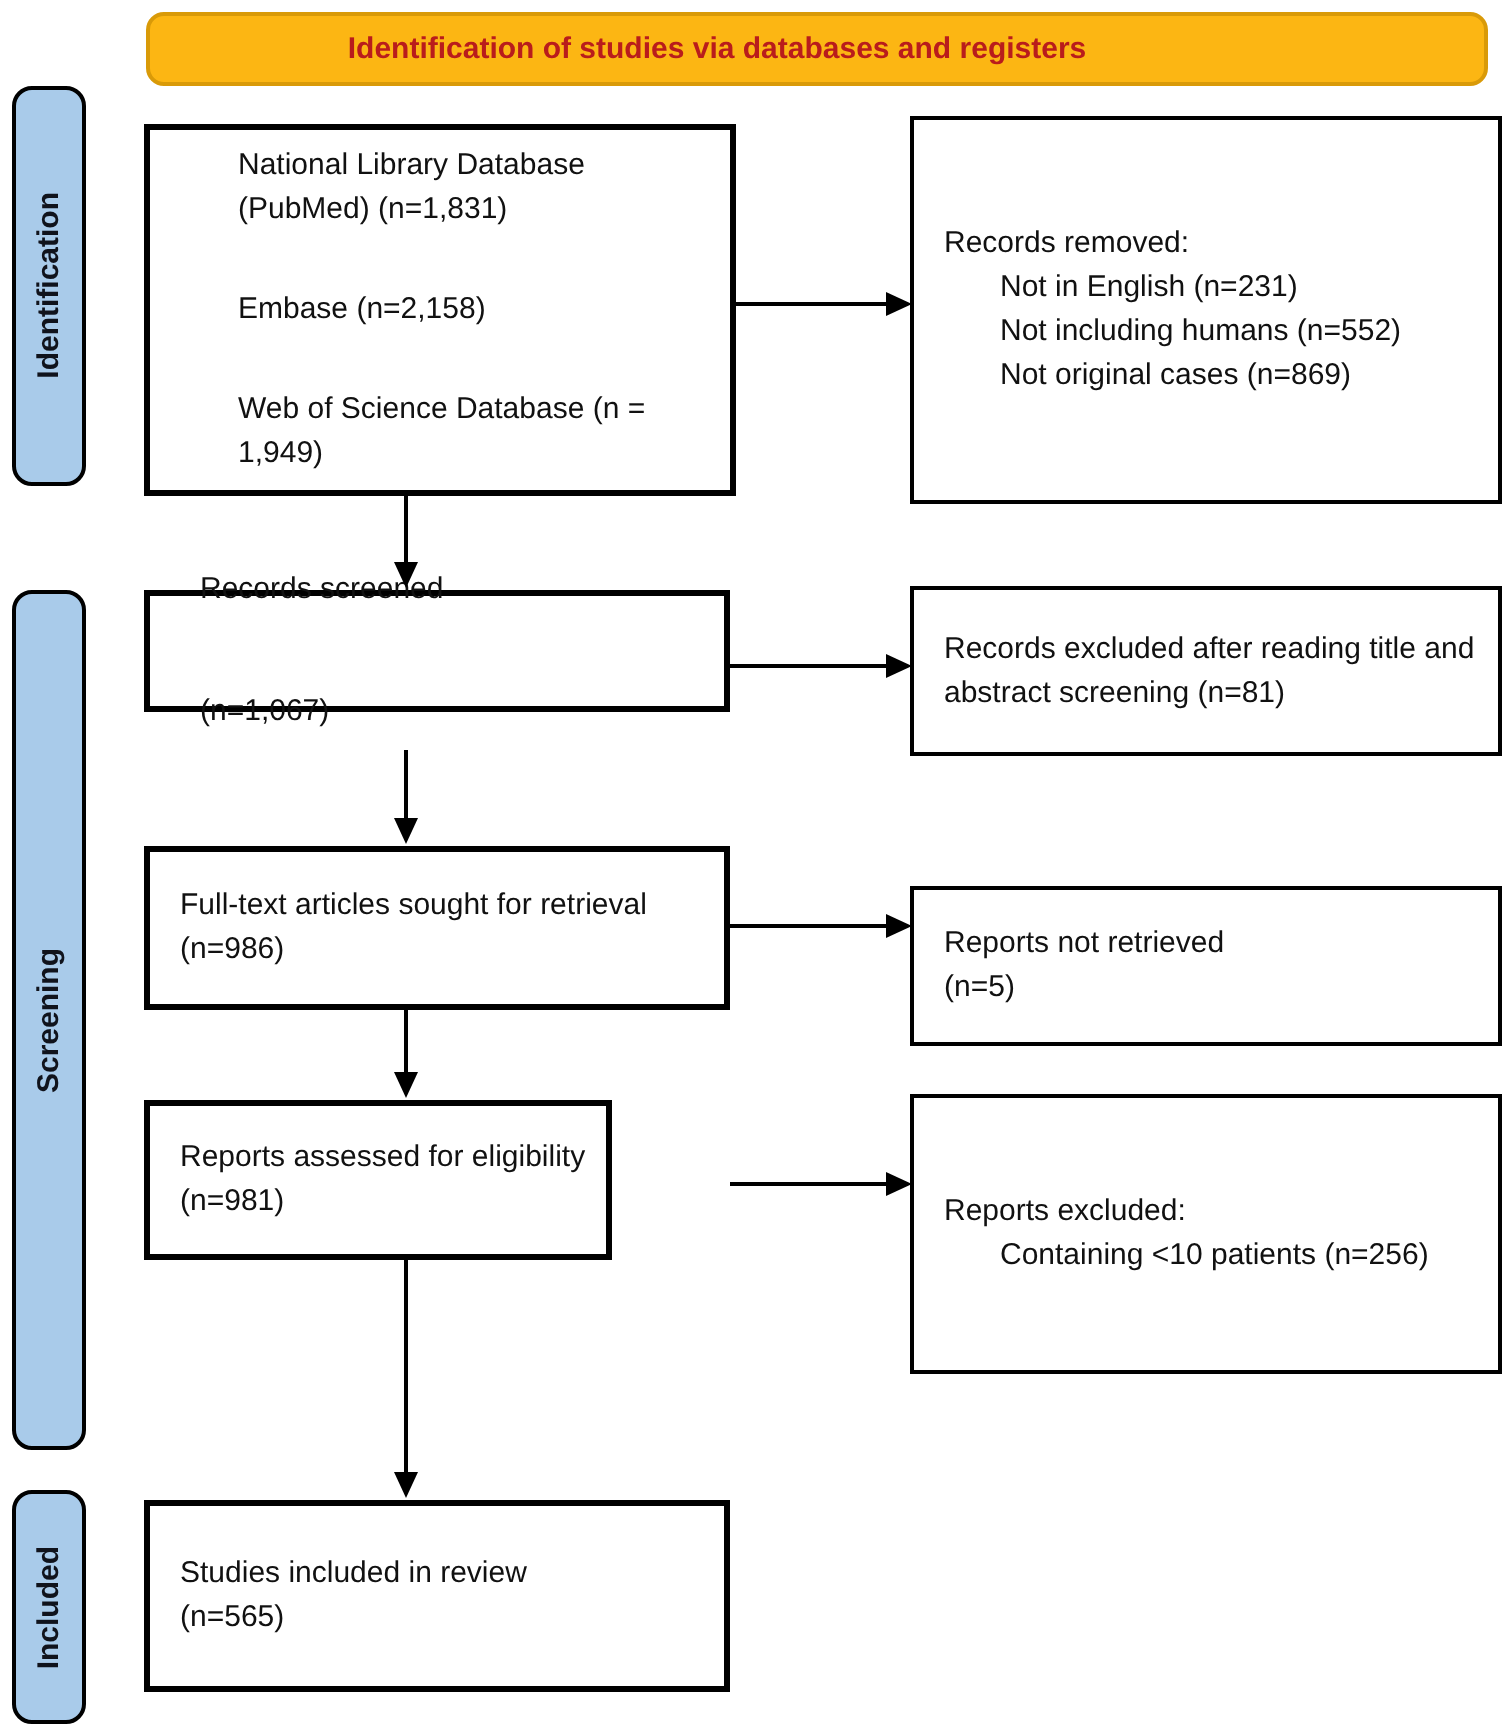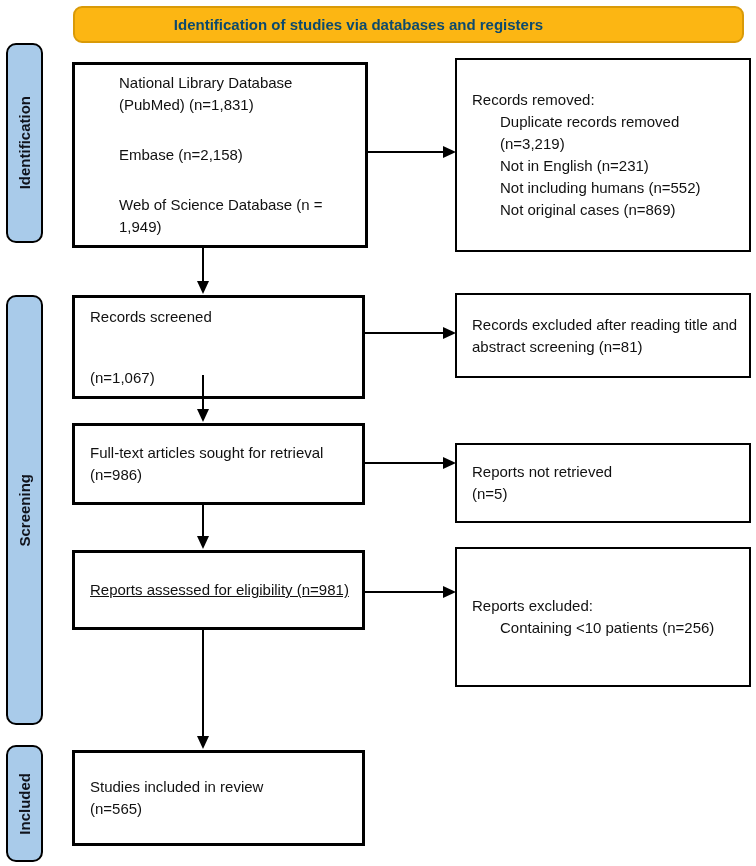--- a/index.html
+++ b/index.html
@@ -25,21 +25,21 @@
   .banner {
     position: absolute;
     left: 73px; top: 6px;
     width: 671px; height: 37px;
     background: var(--banner-fill);
     border: 2px solid var(--banner-border);
     border-radius: 9px;
     display: flex; align-items: center; justify-content: center;
     font-weight: bold; font-size: 15px;
     padding-right: 100px;
-    color: #0c4a6e;
+    color: #b91c1c;
   }
   .side-label {
     position: absolute;
     left: 6px; width: 37px;
     background: var(--sidebar-fill);
     border: 2.5px solid #000;
     border-radius: 10px;
     display: flex; align-items: center; justify-content: center;
   }
   .side-label span {
@@ -56,23 +56,23 @@
   .fbox {
     position: absolute;
     background: #ffffff;
     border: 3px solid #000;
     font-size: 15px;
     line-height: 22px;
     display: flex; flex-direction: column; justify-content: center;
   }
   .rbox { border-width: 2px; }
   .box-databases        { left: 72px;  top: 62px;  width: 296px; height: 186px; padding: 6px 16px 6px 44px; gap: 28px; }
-  .box-records-screened { left: 72px;  top: 295px; width: 293px; height: 104px;  padding: 6px 10px 6px 15px; gap: 39px; }
+  .box-records-screened { left: 72px;  top: 295px; width: 293px; height: 61px;  padding: 6px 10px 6px 25px; gap: 39px; }
   .box-fulltext         { left: 72px;  top: 423px; width: 293px; height: 82px;  padding: 6px 10px 6px 15px; }
-  .box-assessed         { left: 72px;  top: 550px; width: 293px; height: 80px;  padding: 6px 10px 6px 15px; text-decoration: underline; }
+  .box-assessed         { left: 72px;  top: 550px; width: 234px; height: 80px;  padding: 6px 10px 6px 15px; }
   .box-included         { left: 72px;  top: 750px; width: 293px; height: 96px; padding: 6px 10px 6px 15px; }
   .box-removed          { left: 455px; top: 58px;  width: 296px; height: 194px; padding: 6px 8px 6px 15px; }
   .box-title-abstract   { left: 455px; top: 293px; width: 296px; height: 85px;  padding: 6px 8px 6px 15px; }
   .box-not-retrieved    { left: 455px; top: 425px; width: 296px; height: 80px;  padding: 6px 8px 6px 15px; margin-top: 18px; }
   .box-rep-excluded     { left: 455px; top: 547px; width: 296px; height: 140px; padding: 6px 8px 6px 15px; }
   .indent { margin-left: 28px; }
   svg.arrows {
     position: absolute;
     left: 0; top: 0;
     pointer-events: none;
@@ -116,21 +116,20 @@
     <div>Reports assessed for eligibility (n=981)</div>
   </div>
 
   <div class="fbox box-included">
     <div>Studies included in review</div>
     <div>(n=565)</div>
   </div>
 
   <div class="fbox rbox box-removed">
     <div>Records removed:</div>
-    <div class="indent">Duplicate records removed (n=3,219)</div>
     <div class="indent">Not in English (n=231)</div>
     <div class="indent">Not including humans (n=552)</div>
     <div class="indent">Not original cases (n=869)</div>
   </div>
 
   <div class="fbox rbox box-title-abstract">
     <div>Records excluded after reading title and abstract screening (n=81)</div>
   </div>
 
   <div class="fbox rbox box-not-retrieved">

